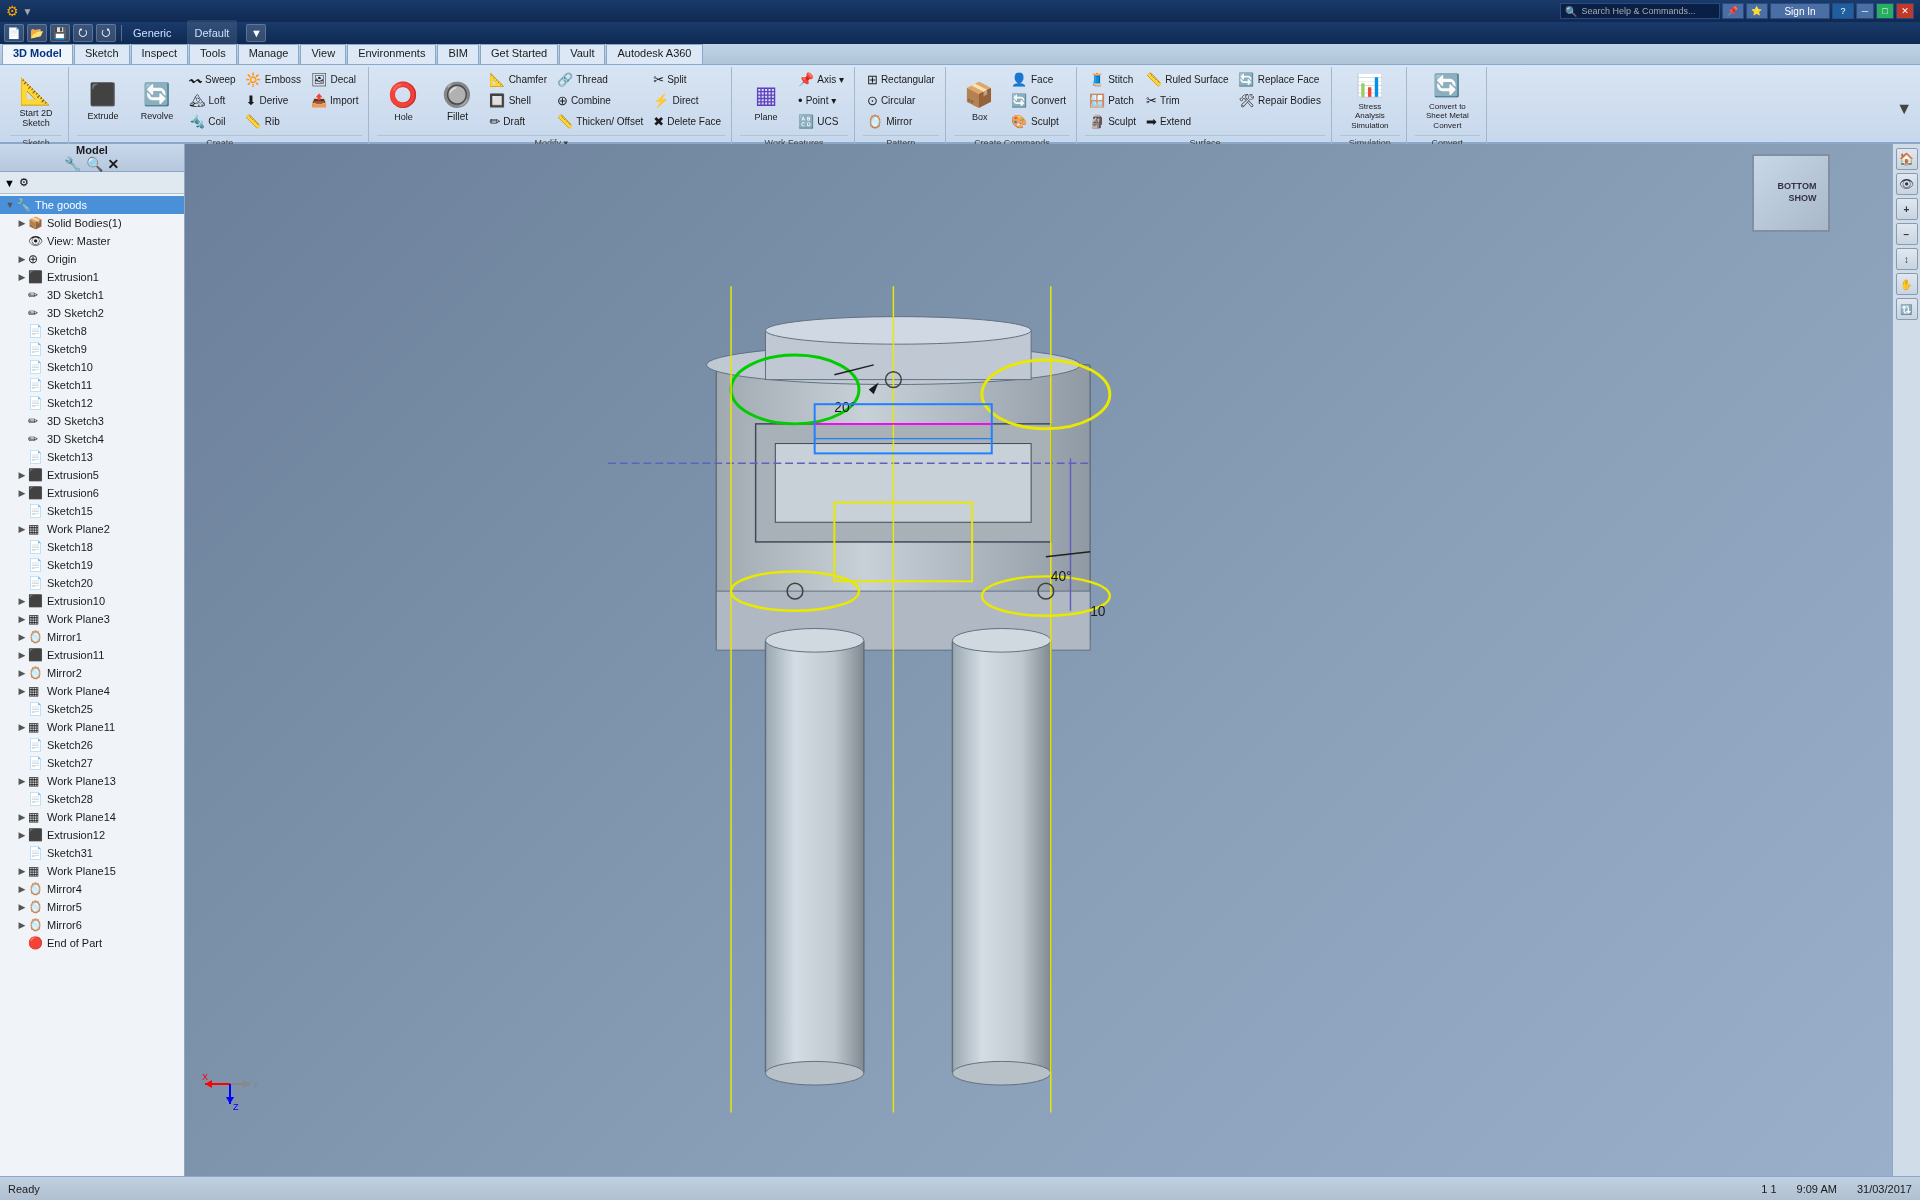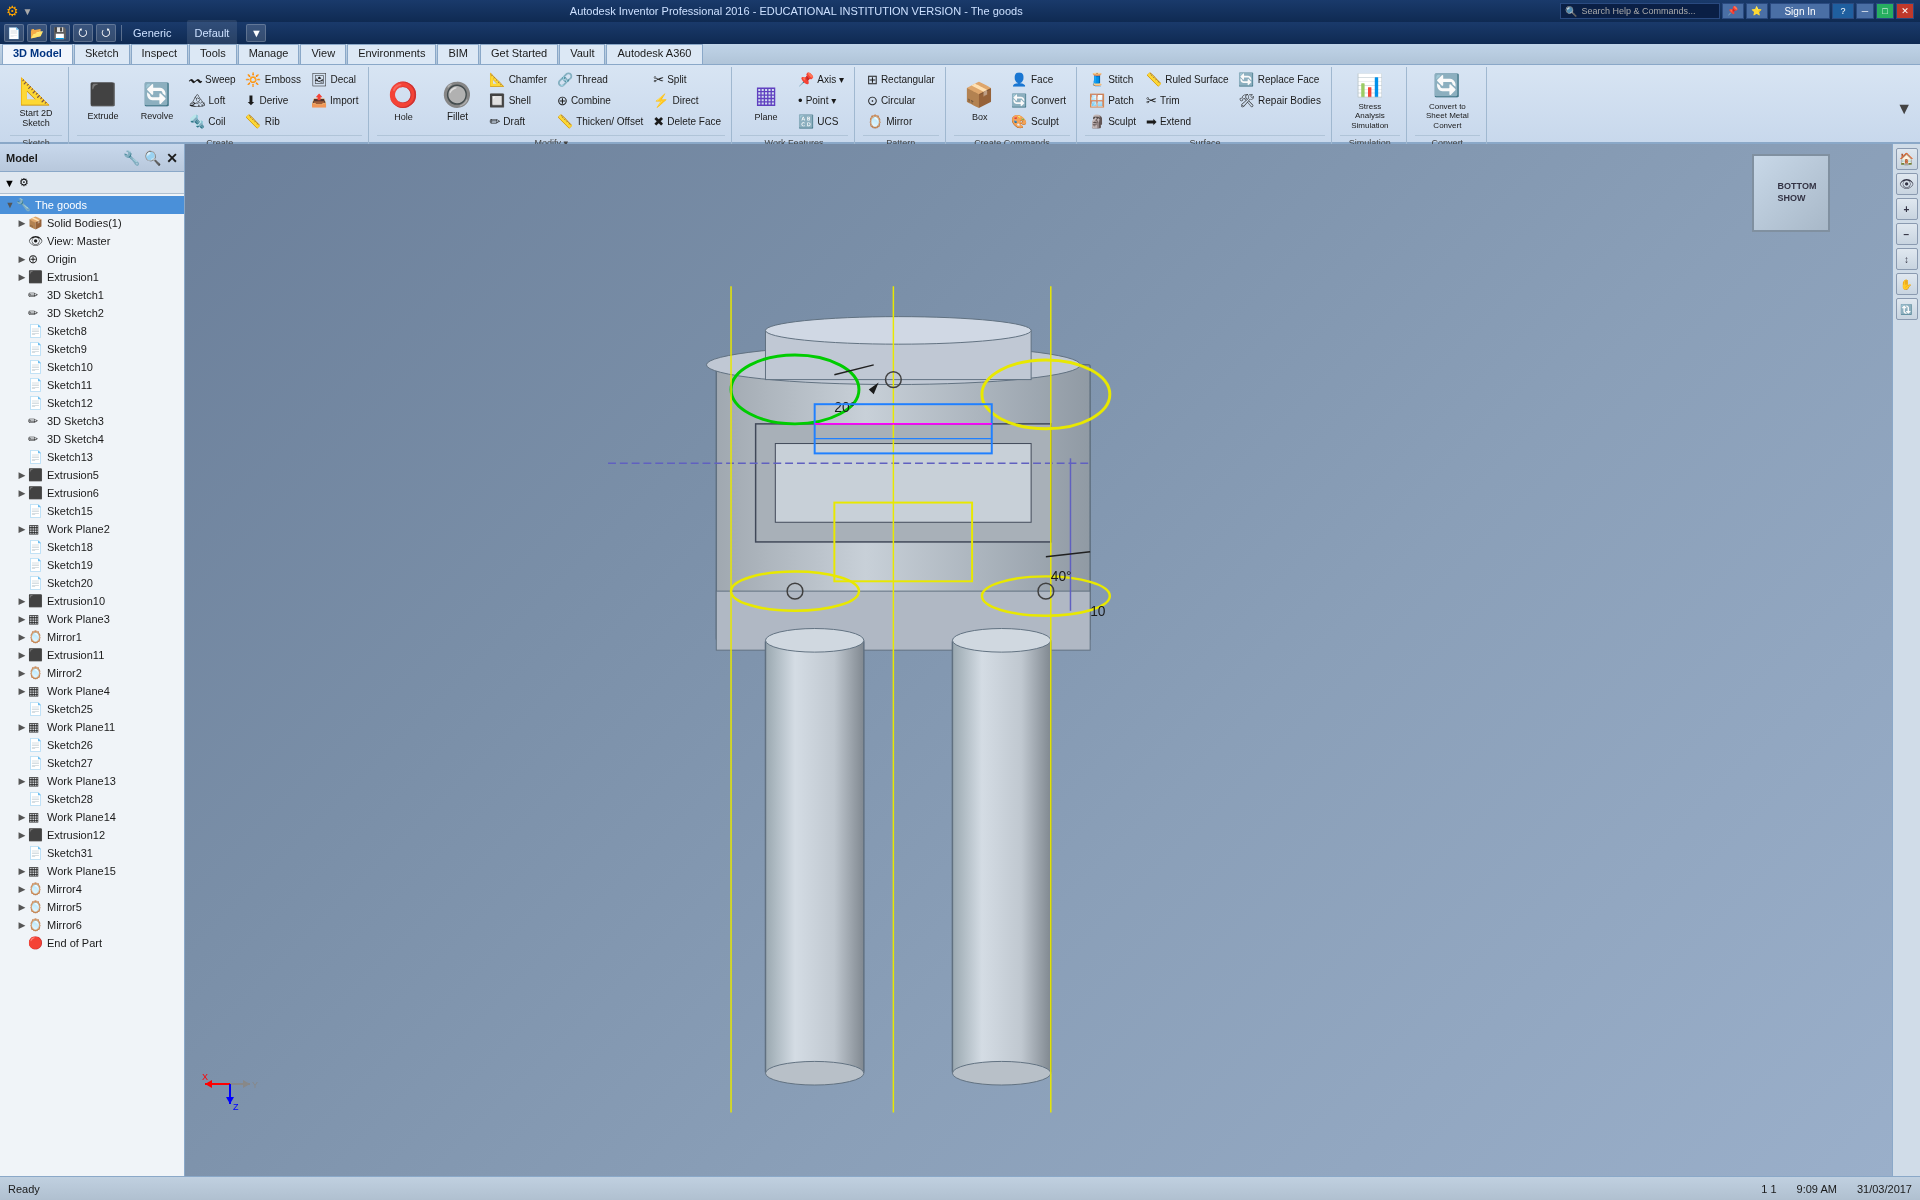--- a/index.html
+++ b/index.html
@@ -154,20 +154,21 @@
       height: 28px;
       background: linear-gradient(to bottom, #c8d8ec, #b8c8dc);
       border-bottom: 1px solid #8aa8c8;
       display: flex;
       align-items: center;
       justify-content: space-between;
       padding: 0 6px;
       font-size: 11px;
       font-weight: bold;
       color: #1a1a1a;
+      flex-direction: column;
     }
     #sidebar-header-icons { display: flex; gap: 4px; }
     #sidebar-toolbar {
       height: 22px;
       background: #e0e8f0;
       border-bottom: 1px solid #b0c0d0;
       display: flex;
       align-items: center;
       padding: 0 4px;
       gap: 4px;
@@ -298,21 +299,20 @@
     }
   </style>
 </head>
 <body>
 
 <div id="titlebar">
   <div class="title-left">
     <span style="font-size:14px; color:orange;">⚙</span>
     <span style="font-size:10px; color:#aaa;">▼</span>
   </div>
-  <div class="title-center">Autodesk Inventor Professional 2016 - EDUCATIONAL INSTITUTION VERSION - The goods</div>
   <div class="title-right">
     <div class="title-btn" style="width:160px; font-size:10px; color:#aaa; background:#0a1f45; justify-content:flex-start; padding:0 4px;">
       <span>🔍</span>
       <span style="font-size:9px; margin-left:4px;">Search Help &amp; Commands...</span>
     </div>
     <div class="title-btn" style="width:22px;">📌</div>
     <div class="title-btn" style="width:22px;">⭐</div>
     <div class="title-btn" style="width:60px; font-size:10px;">Sign In</div>
     <div class="title-btn" style="width:22px; background:#1f5f9f;">?</div>
     <div class="title-btn">─</div>
@@ -948,21 +948,21 @@
 
       <circle cx="620" cy="430" r="8" fill="none" stroke="#404040" stroke-width="1.5"></circle>
       <circle cx="875" cy="430" r="8" fill="none" stroke="#404040" stroke-width="1.5"></circle>
       <circle cx="720" cy="215" r="8" fill="none" stroke="#404040" stroke-width="1.5"></circle>
 
       <polygon points="695,225 705,218 700,230" fill="#1a1a1a"></polygon>
     </svg>
 
     <div id="nav-cube" style="position:absolute; top:10px; right:60px; width:80px; height:80px;">
       <div class="nav-cube-face" style="font-size:9px; line-height:1.3; background:linear-gradient(135deg, #c8d8e8, #a8b8c8); border:2px solid #8090a0; display:flex; flex-direction:column; align-items:center; justify-content:center;">
-        <span style="white-space:pre; text-align:left;margin-left:12px;">BOTTOM
+        <span style="white-space:pre; text-align:right;margin-left:12px;">BOTTOM
 SHOW</span>
       </div>
     </div>
 
     <div class="coord-arrows" style="position:absolute; bottom:60px; left:15px;">
       <svg width="60" height="60">
         <line x1="30" y1="30" x2="5" y2="30" stroke="red" stroke-width="2"></line>
         <polygon points="5,30 12,26 12,34" fill="red"></polygon>
         <line x1="30" y1="30" x2="50" y2="30" stroke="#888" stroke-width="2"></line>
         <polygon points="50,30 43,26 43,34" fill="#888"></polygon>

